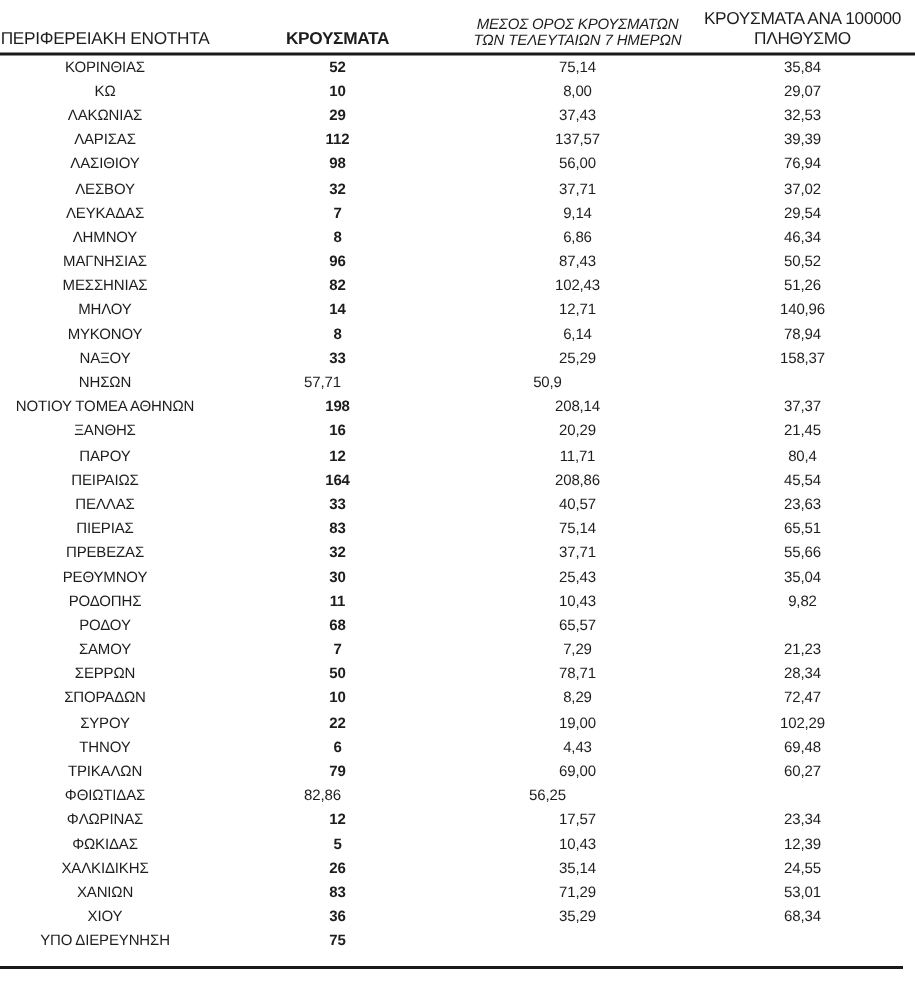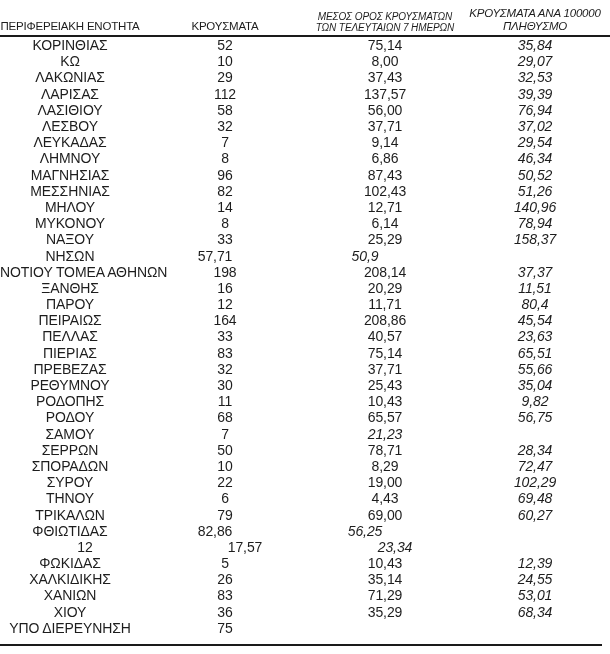--- a/index.html
+++ b/index.html
@@ -21,44 +21,44 @@
   }
   .tbl-header {
     display: flex;
     align-items: flex-end;
     border-bottom: 2px solid #1a1a1a;
     padding-bottom: 2px;
     height: 27px;
     box-sizing: content-box;
   }
   .c1 { width: 140px; }
-  .c2 { width: 170px; }
+  .c2 { width: 170px; font-weight: bold; }
   .c3 { width: 150px; }
-  .c4 { width: 150px; font-style: italic; }
+  .c4 { width: 150px; }
   .hcell {
     text-align: center;
     white-space: nowrap;
   }
   .hdr-lg {
     font-size: 11.5px;
     line-height: 13px;
     letter-spacing: -0.2px;
   }
   .hdr-sm {
     font-size: 10px;
     line-height: 10.5px;
     letter-spacing: -0.1px;
     font-style: italic;
   }
   #rows { }
   .trow {
     display: flex;
     align-items: center;
     height: 16.2px;
-    font-size: 14px;
+    font-size: 10px;
   }
   .tcell {
     text-align: center;
     white-space: nowrap;
     letter-spacing: -0.1px;
   }
   .bottom-rule {
     margin-top: 8px;
     width: 602px;
     border-top: 2px solid #1a1a1a;
@@ -103,21 +103,21 @@
         <div class="tcell c4">32,53</div>
       </div>
       <div class="trow">
         <div class="tcell c1">ΛΑΡΙΣΑΣ</div>
         <div class="tcell c2">112</div>
         <div class="tcell c3">137,57</div>
         <div class="tcell c4">39,39</div>
       </div>
       <div class="trow">
         <div class="tcell c1">ΛΑΣΙΘΙΟΥ</div>
-        <div class="tcell c2">58</div>
+        <div class="tcell c2">98</div>
         <div class="tcell c3">56,00</div>
         <div class="tcell c4">76,94</div>
       </div>
       <div class="trow">
         <div class="tcell c1">ΛΕΣΒΟΥ</div>
         <div class="tcell c2">32</div>
         <div class="tcell c3">37,71</div>
         <div class="tcell c4">37,02</div>
       </div>
       <div class="trow">
@@ -170,21 +170,21 @@
       <div class="trow">
         <div class="tcell c1">ΝΟΤΙΟΥ ΤΟΜΕΑ ΑΘΗΝΩΝ</div>
         <div class="tcell c2">198</div>
         <div class="tcell c3">208,14</div>
         <div class="tcell c4">37,37</div>
       </div>
       <div class="trow">
         <div class="tcell c1">ΞΑΝΘΗΣ</div>
         <div class="tcell c2">16</div>
         <div class="tcell c3">20,29</div>
-        <div class="tcell c4">11,51</div>
+        <div class="tcell c4">21,45</div>
       </div>
       <div class="trow">
         <div class="tcell c1">ΠΑΡΟΥ</div>
         <div class="tcell c2">12</div>
         <div class="tcell c3">11,71</div>
         <div class="tcell c4">80,4</div>
       </div>
       <div class="trow">
         <div class="tcell c1">ΠΕΙΡΑΙΩΣ</div>
         <div class="tcell c2">164</div>
@@ -218,25 +218,25 @@
       <div class="trow">
         <div class="tcell c1">ΡΟΔΟΠΗΣ</div>
         <div class="tcell c2">11</div>
         <div class="tcell c3">10,43</div>
         <div class="tcell c4">9,82</div>
       </div>
       <div class="trow">
         <div class="tcell c1">ΡΟΔΟΥ</div>
         <div class="tcell c2">68</div>
         <div class="tcell c3">65,57</div>
-        <div class="tcell c4">56,75</div>
       </div>
       <div class="trow">
         <div class="tcell c1">ΣΑΜΟΥ</div>
         <div class="tcell c2">7</div>
+        <div class="tcell c3">7,29</div>
         <div class="tcell c4">21,23</div>
       </div>
       <div class="trow">
         <div class="tcell c1">ΣΕΡΡΩΝ</div>
         <div class="tcell c2">50</div>
         <div class="tcell c3">78,71</div>
         <div class="tcell c4">28,34</div>
       </div>
       <div class="trow">
         <div class="tcell c1">ΣΠΟΡΑΔΩΝ</div>
@@ -261,20 +261,21 @@
         <div class="tcell c2">79</div>
         <div class="tcell c3">69,00</div>
         <div class="tcell c4">60,27</div>
       </div>
       <div class="trow">
         <div class="tcell c1">ΦΘΙΩΤΙΔΑΣ</div>
         <div class="tcell c3">82,86</div>
         <div class="tcell c4">56,25</div>
       </div>
       <div class="trow">
+        <div class="tcell c1">ΦΛΩΡΙΝΑΣ</div>
         <div class="tcell c2">12</div>
         <div class="tcell c3">17,57</div>
         <div class="tcell c4">23,34</div>
       </div>
       <div class="trow">
         <div class="tcell c1">ΦΩΚΙΔΑΣ</div>
         <div class="tcell c2">5</div>
         <div class="tcell c3">10,43</div>
         <div class="tcell c4">12,39</div>
       </div>

